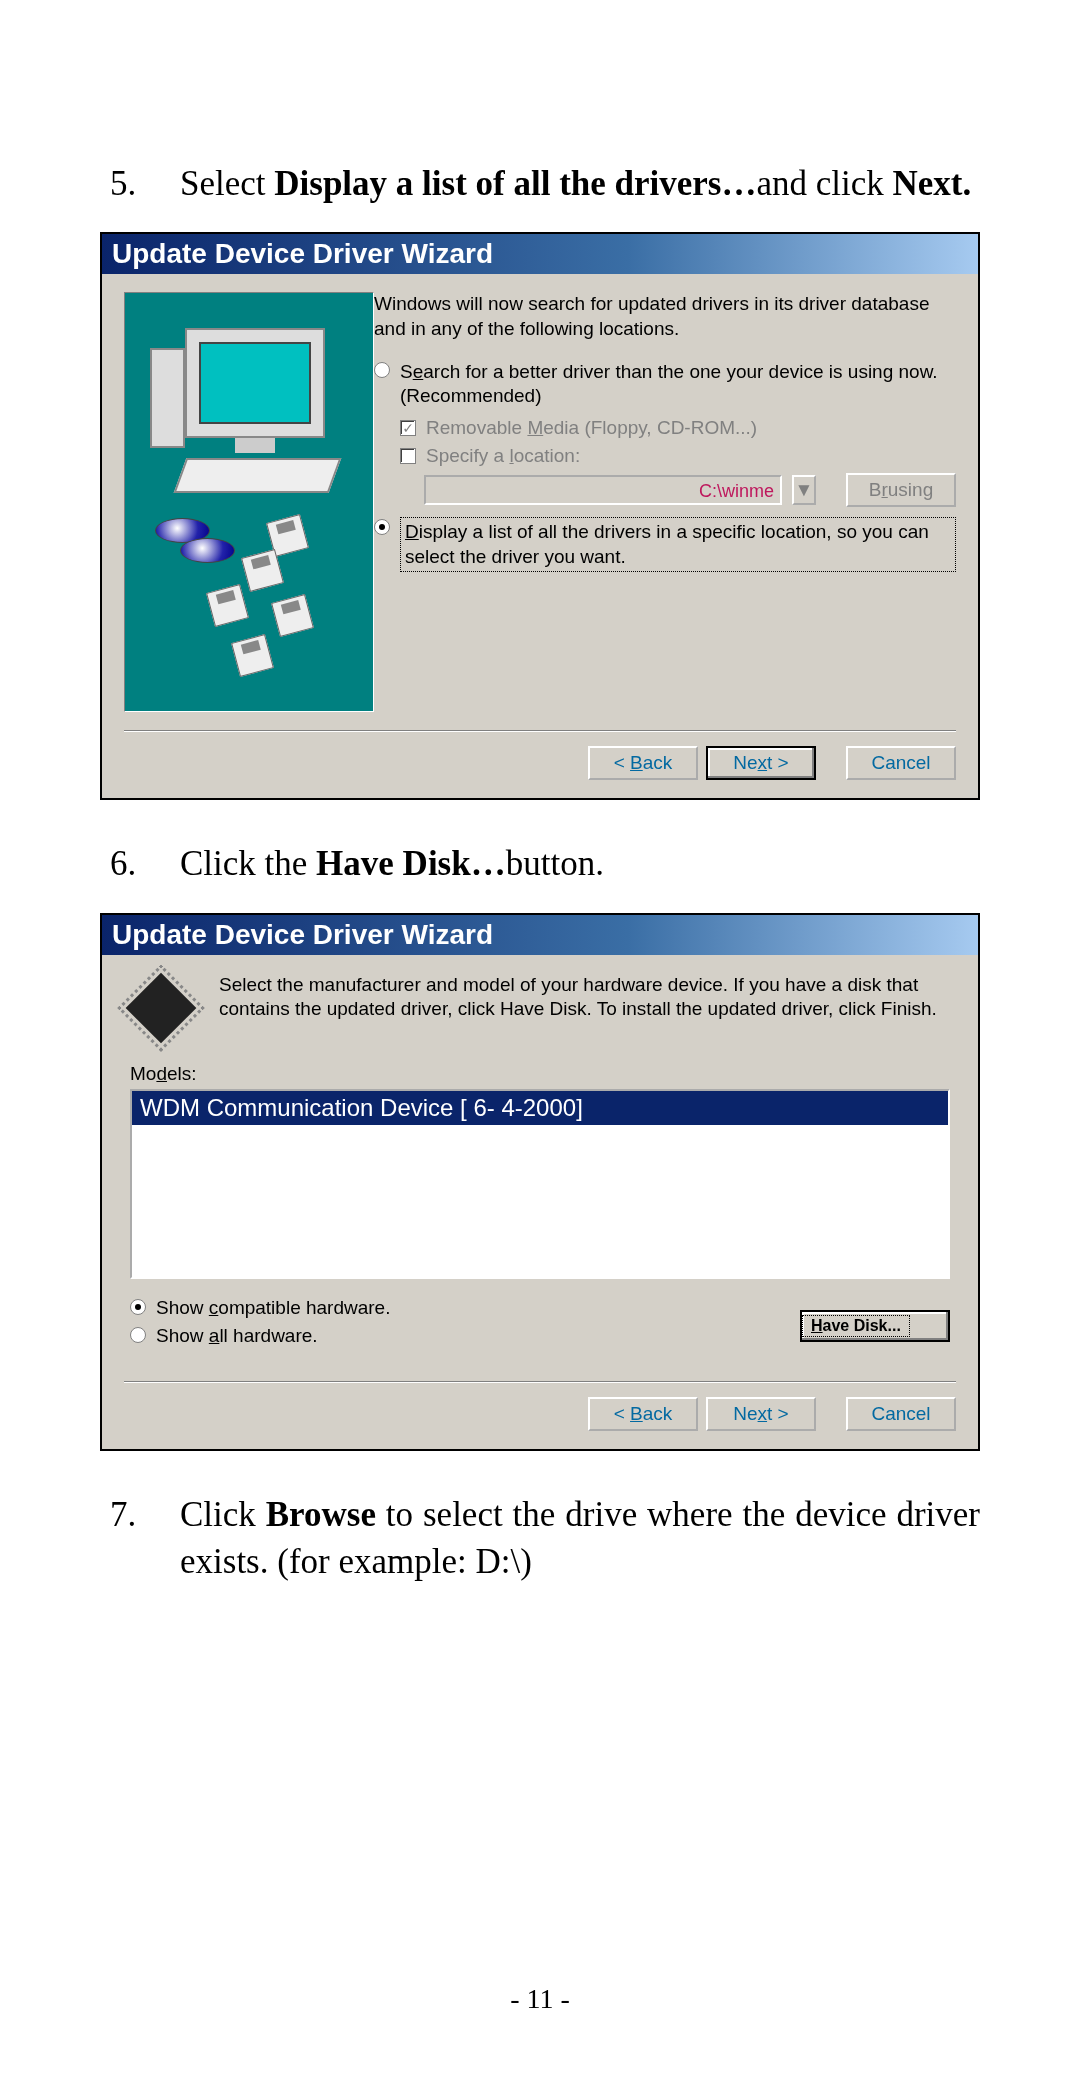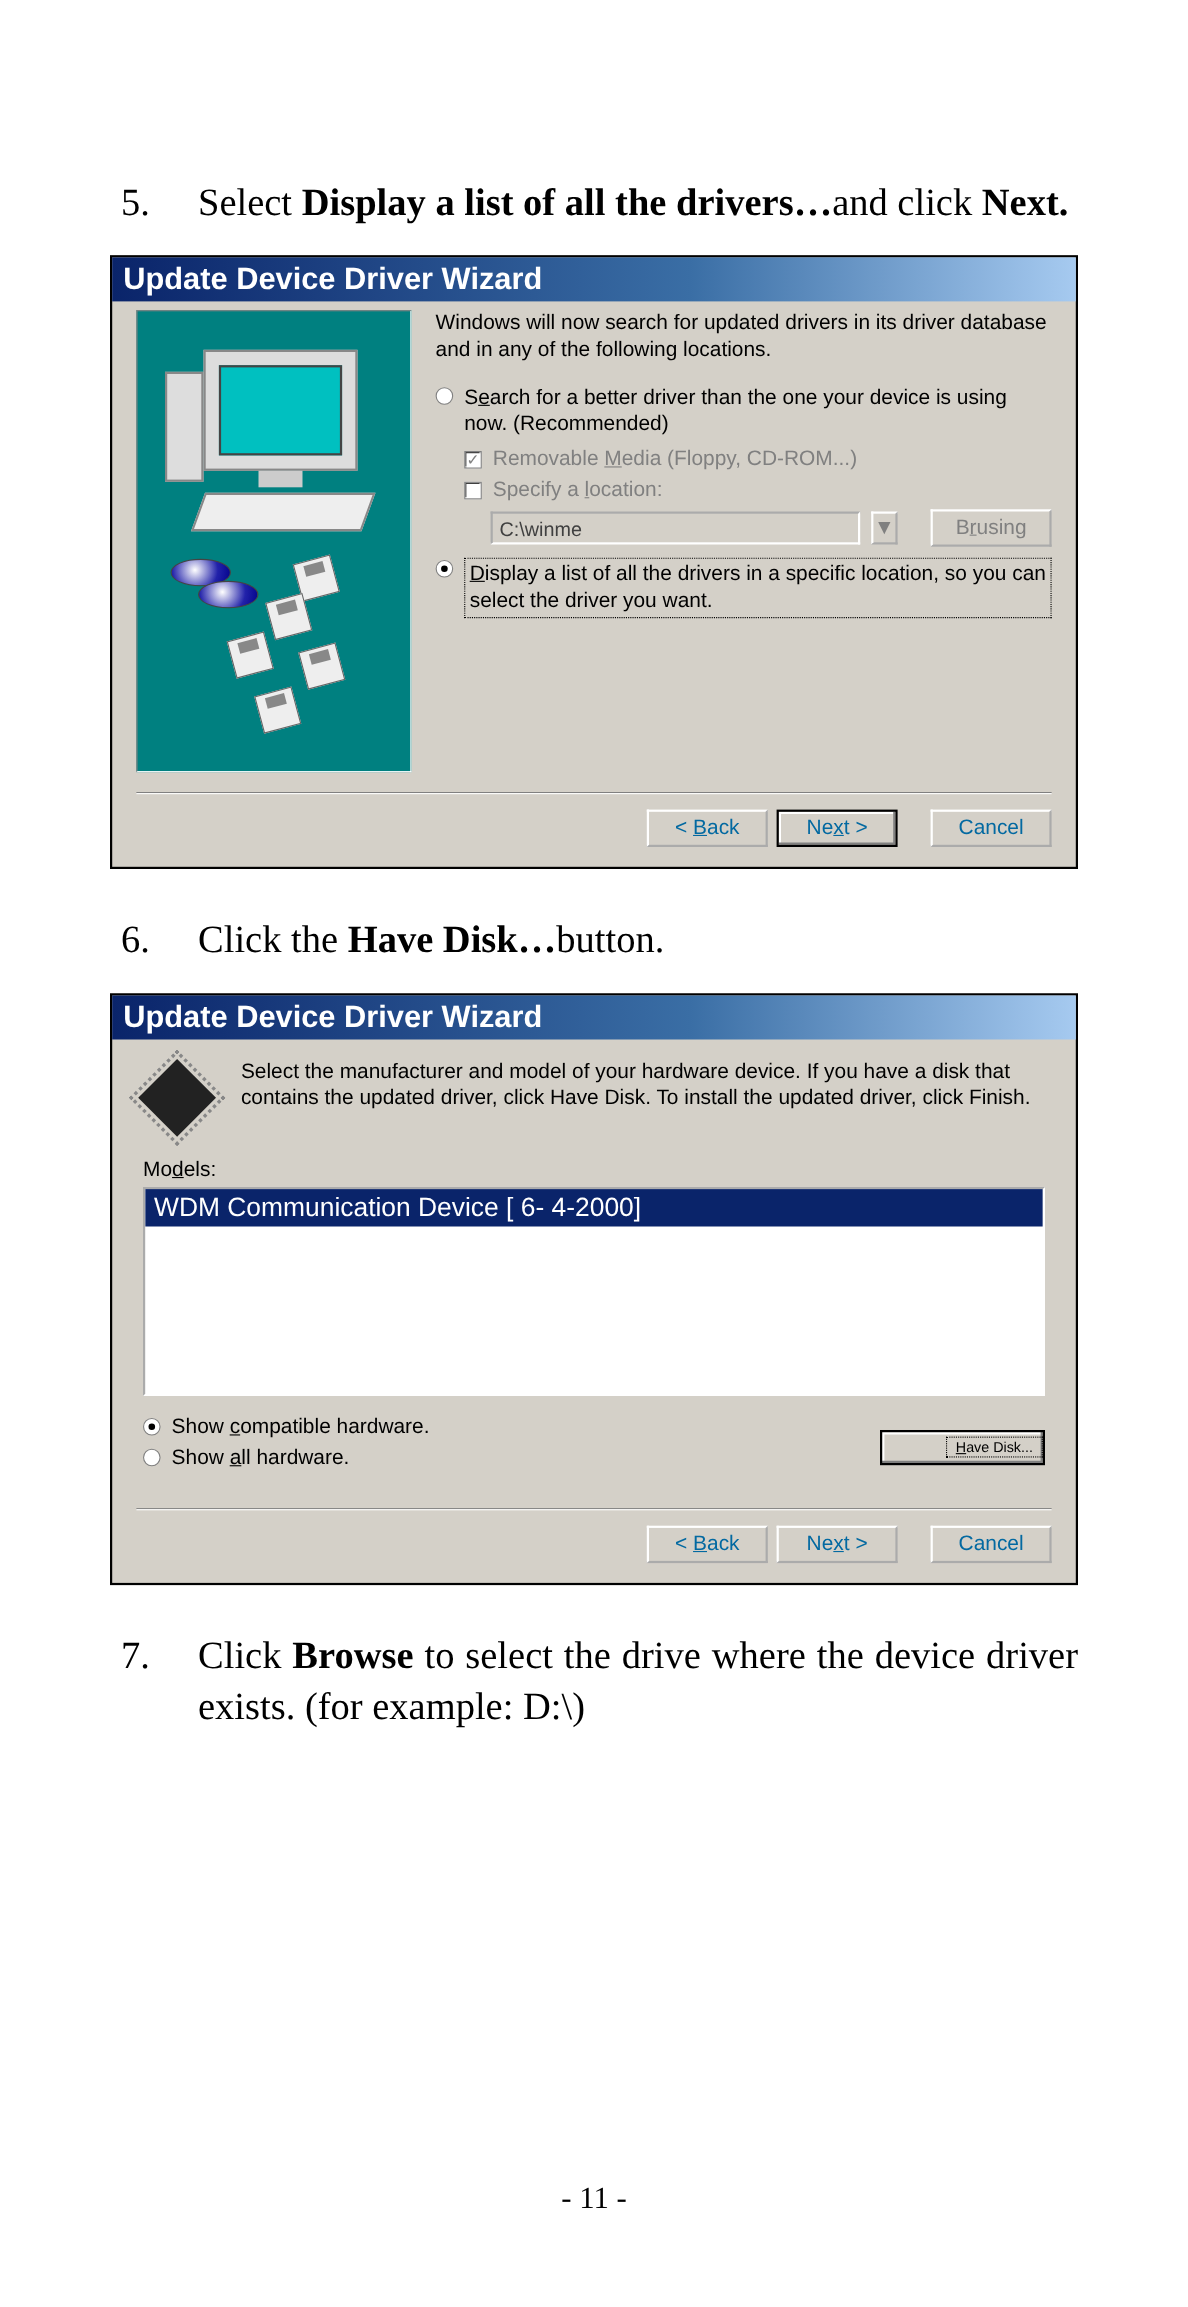--- a/index.html
+++ b/index.html
@@ -33,21 +33,21 @@
     font-size: 19px;
     color: #000;
   }
   .titlebar {
     background: linear-gradient(90deg, #0a246a 0%, #3a6ea5 60%, #a6caf0 100%);
     color: #fff;
     padding: 4px 10px;
     font-weight: bold;
     font-size: 28px;
   }
-  .wiz-body { padding: 8px 22px 0 22px; display: flex; gap: 22px; }
+  .wiz-body { padding: 18px 22px 0 22px; display: flex; }
   .img-pane {
     width: 250px;
     height: 420px;
     background: #008080;
     border: 1px solid #808080;
     border-right-color: #fff;
     border-bottom-color: #fff;
     position: relative;
     overflow: hidden;
   }
@@ -76,21 +76,21 @@
   .radio.on::after{content:"";width:6px;height:6px;border-radius:50%;background:#000;}
   .radio-label { line-height:1.3; }
   .u { text-decoration: underline; }
   .dotted-box { border:1px dotted #000; padding:2px 4px; display:inline-block; }
   .check-row { display:flex; align-items:center; gap:10px; margin:6px 0 6px 26px; color:#808080;}
   .checkbox { width:16px; height:16px; background:#fff; border:1px solid #808080; display:inline-flex; align-items:center; justify-content:center; box-shadow: inset -1px -1px 0 #fff, inset 1px 1px 0 #404040;}
   .checkbox.on::after{content:"✓"; color:#808080; font-size:14px; line-height:1;}
   .loc-row { display:flex; gap:10px; margin:4px 0 10px 50px; align-items:center;}
   .textbox {
     flex:1; height:30px; background:#d4d0c8; border:2px inset #fff;
-    padding:4px 6px; color:#404040; font-size:18px;
+    padding:4px 6px; color:#be185d; font-size:18px;text-align:right;
   }
   .dropdown-btn {
     width:24px; height:30px; background:#d4d0c8; border:2px outset #fff;
     display:inline-flex; align-items:center; justify-content:center; color:#808080;
   }
   .btn {
     min-width:108px; height:34px; background:#d4d0c8; border:2px outset #fff;
     display:inline-flex; align-items:center; justify-content:center;
     font-size:19px; color:#0369a1;
   }
@@ -115,22 +115,22 @@
   }
   .list-item {
     background:#0a246a; color:#fff; padding:3px 8px; font-size:24px;
   }
   .filter-row { display:flex; align-items:center; margin:18px 0 4px 0;}
   .filter-col { flex:1; }
   .have-disk-btn {
     min-width:150px; height:32px; background:#d4d0c8;
     border:2px solid #000;
     box-shadow: inset -2px -2px 0 #808080, inset 2px 2px 0 #fff;
-    display:inline-flex; align-items:center; justify-content:flex-end;
-    font-size:13px; position:relative;
+    display:inline-flex; align-items:center; justify-content:flex-start;
+    font-size:16px; position:relative;font-weight:bold;
   }
   .have-disk-btn .inner { border:1px dotted #000; padding:1px 8px; }
 
   .page-num {
     position:absolute; bottom:82px; left:0; width:1080px; text-align:center;
     font-family:"Times New Roman", serif; font-size:28px;
   }
 </style>
 </head>
 <body>

